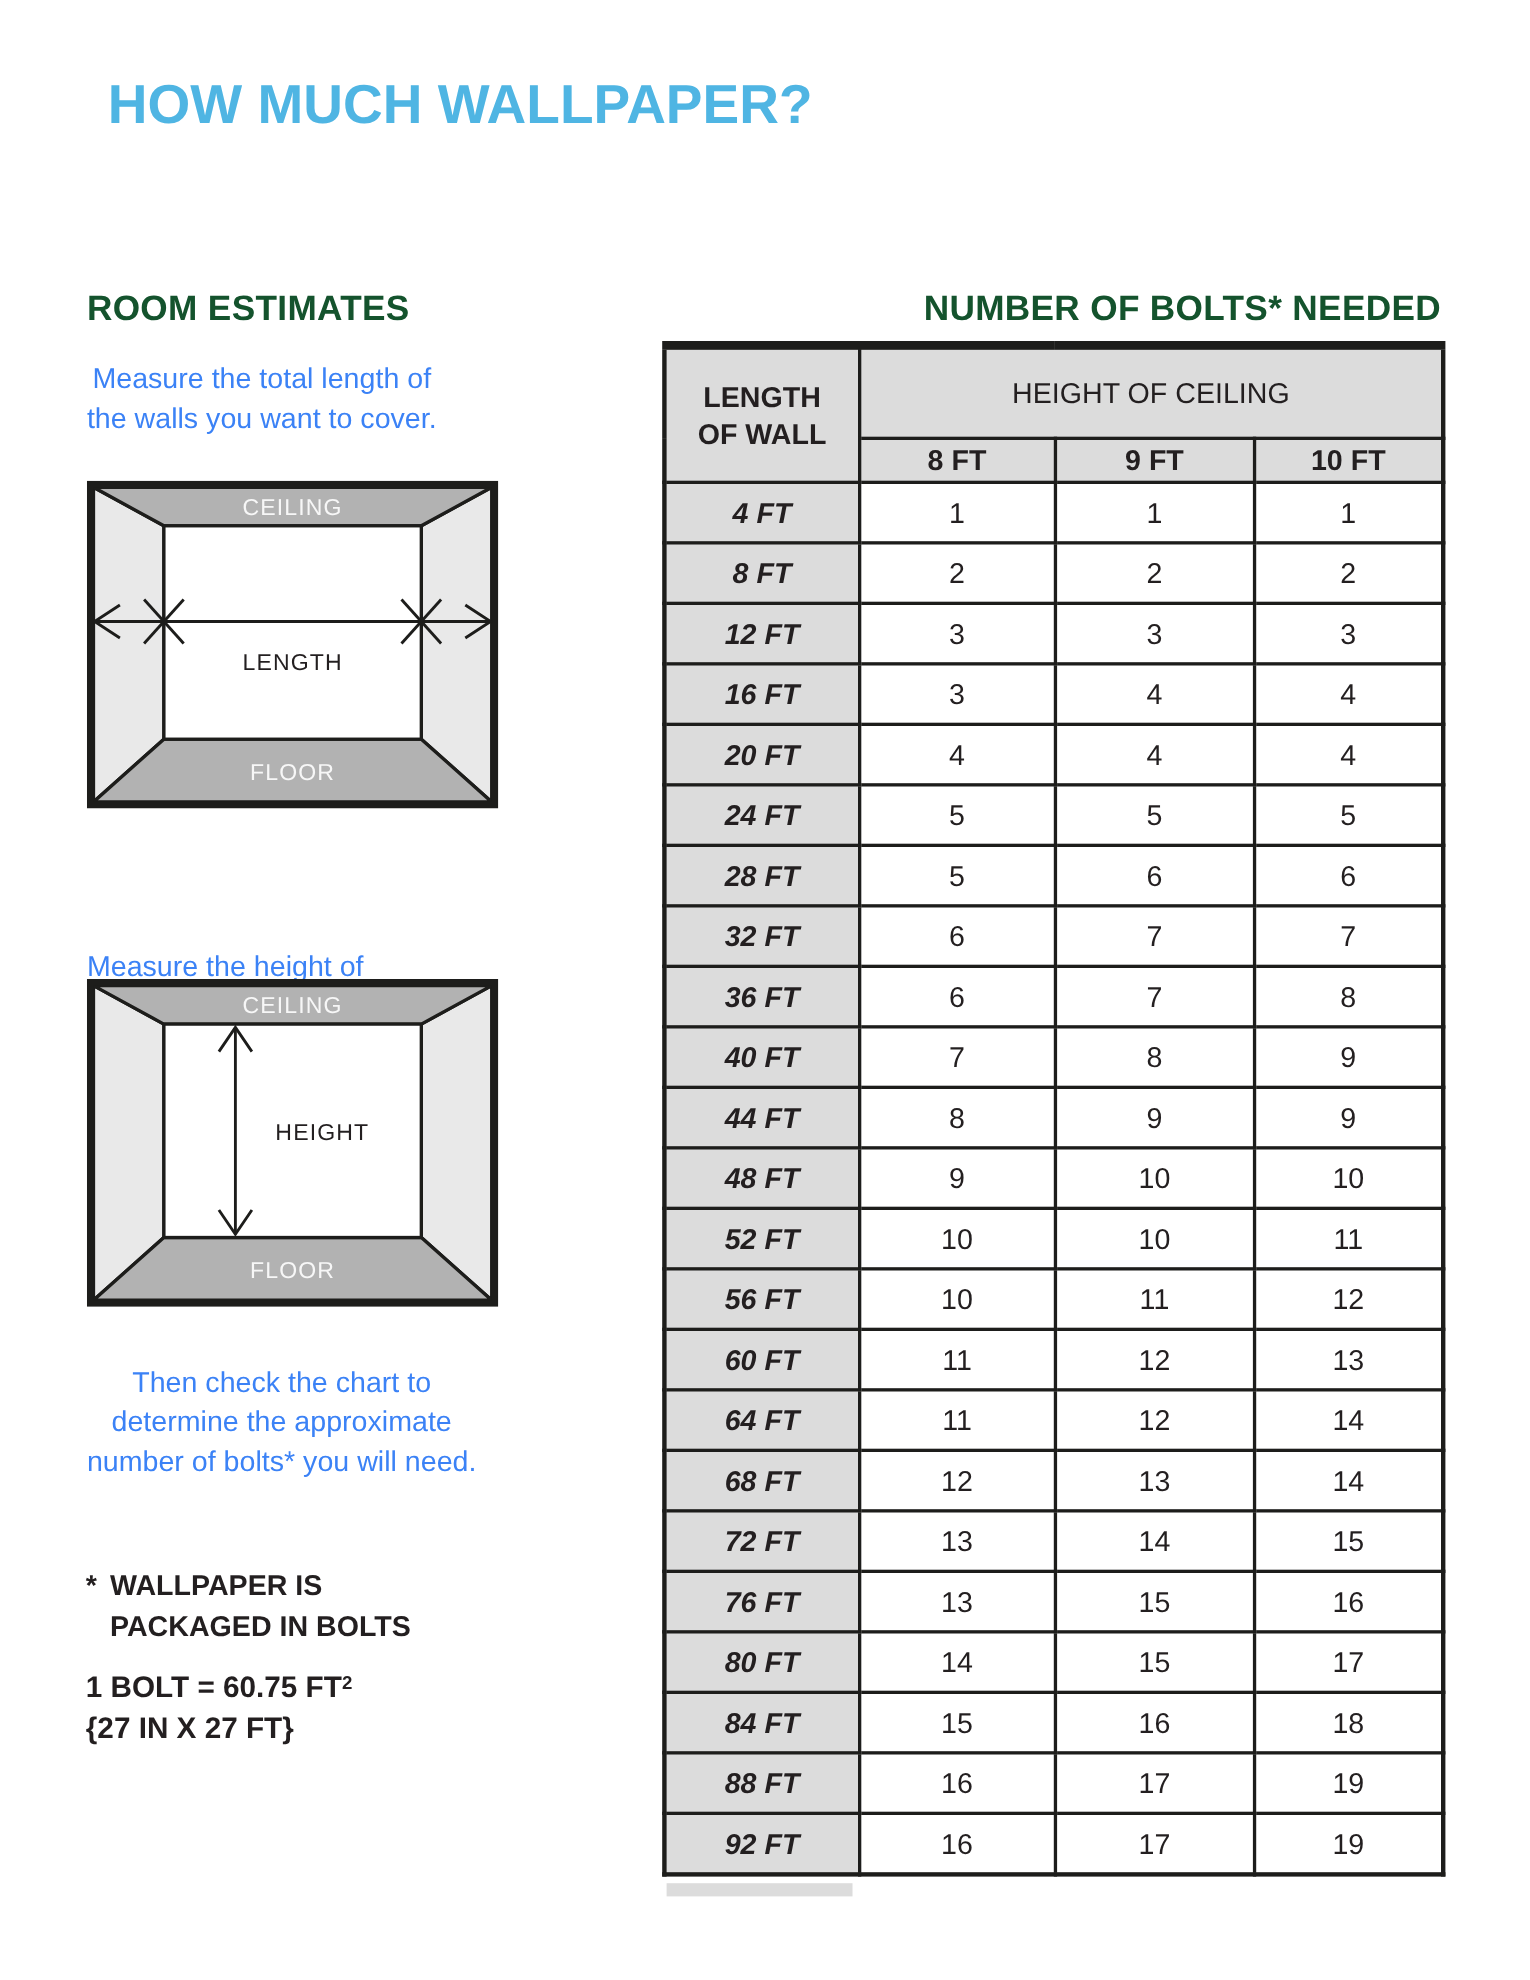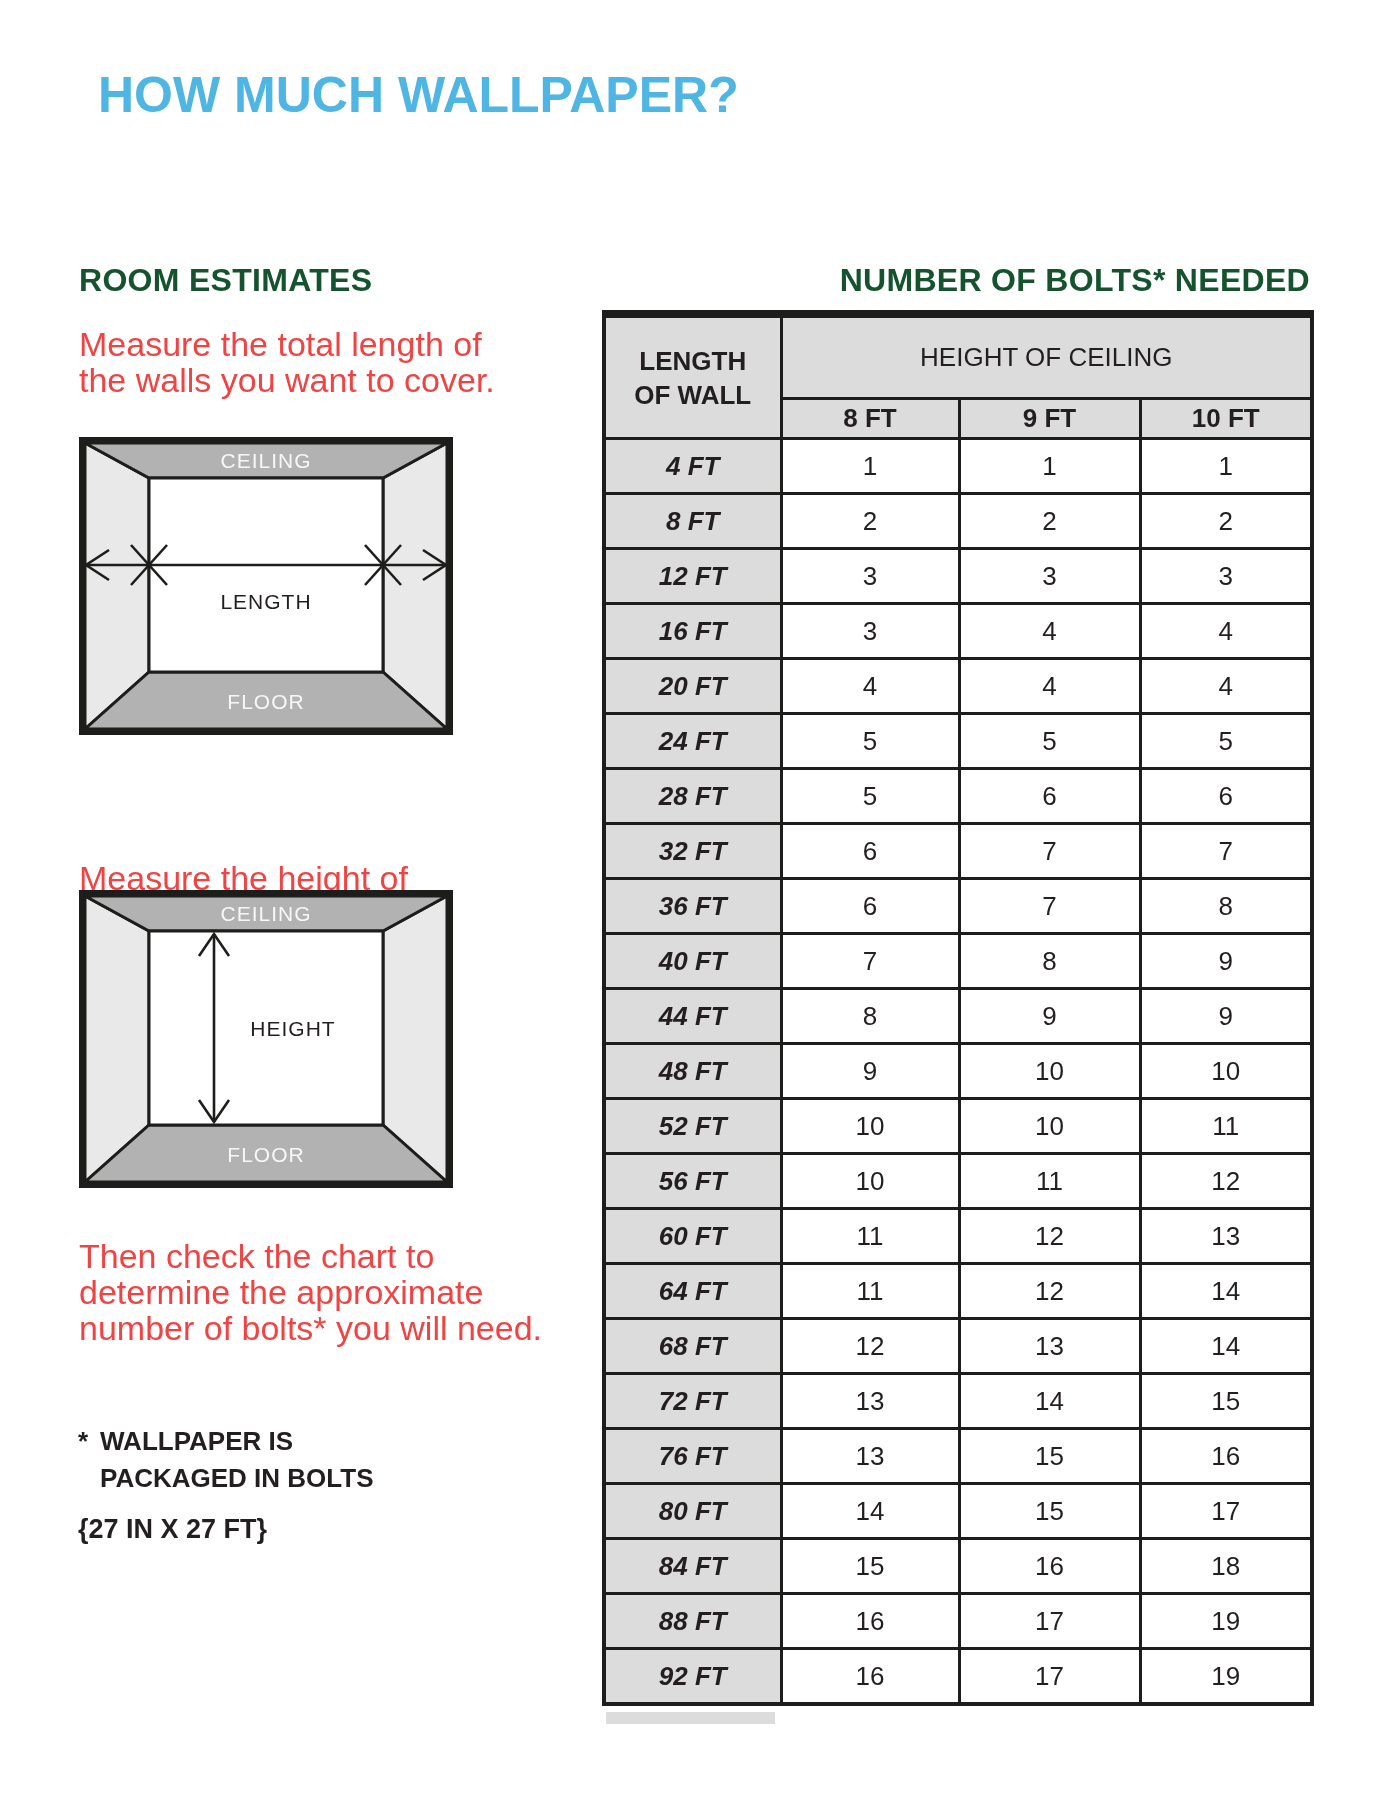--- a/index.html
+++ b/index.html
@@ -11,21 +11,21 @@
   h1,h2,p{margin:0;padding:0;}
   .page-title{
     left:76px;top:66px;font-size:50px;font-weight:bold;color:#4FB5E3;letter-spacing:0px;margin-left:22px;
   }
   .section-heading{
     font-size:32px;font-weight:bold;color:#14532d;letter-spacing:0.3px;
   }
   .left-heading{left:79px;top:262px;}
   .table-heading{left:602px;top:262px;width:708px;text-align:right;}
   .para{
-    left:79px;font-size:34px;line-height:36px;white-space:pre-line;color:#ef4444;
+    left:79px;font-size:26px;line-height:36px;white-space:pre-line;color:#3b82f6;text-align:center;
   }
   .step1{top:326px;}
   .step2{top:820px;margin-top:40px;}
   .step3{top:1238px;}
   .diagram{left:79px;width:374px;height:298px;}
   .diagram1{top:437px;}
   .diagram2{top:890px;}
   .footnote{
     left:78px;top:1423px;font-size:26px;font-weight:bold;line-height:37px;display:flex;
   }
@@ -122,20 +122,21 @@
   <p class="abs para step3">Then check the chart to
 determine the approximate
 number of bolts* you will need.</p>
 
   <div class="abs footnote">
     <span class="marker">*</span>
     <span><span>WALLPAPER IS</span><br><span>PACKAGED IN BOLTS</span></span>
   </div>
 
   <div class="abs bolt-info">
+    <div><span>1 BOLT = 60.75 FT</span><sup>2</sup></div>
     <div>{27 IN X 27 FT}</div>
   </div>
 
   <h2 class="abs section-heading table-heading">NUMBER OF BOLTS* NEEDED</h2>
 
   <table class="bolts">
     <colgroup>
       <col style="width:177px">
         <col style="width:178px">
         <col style="width:181px">

